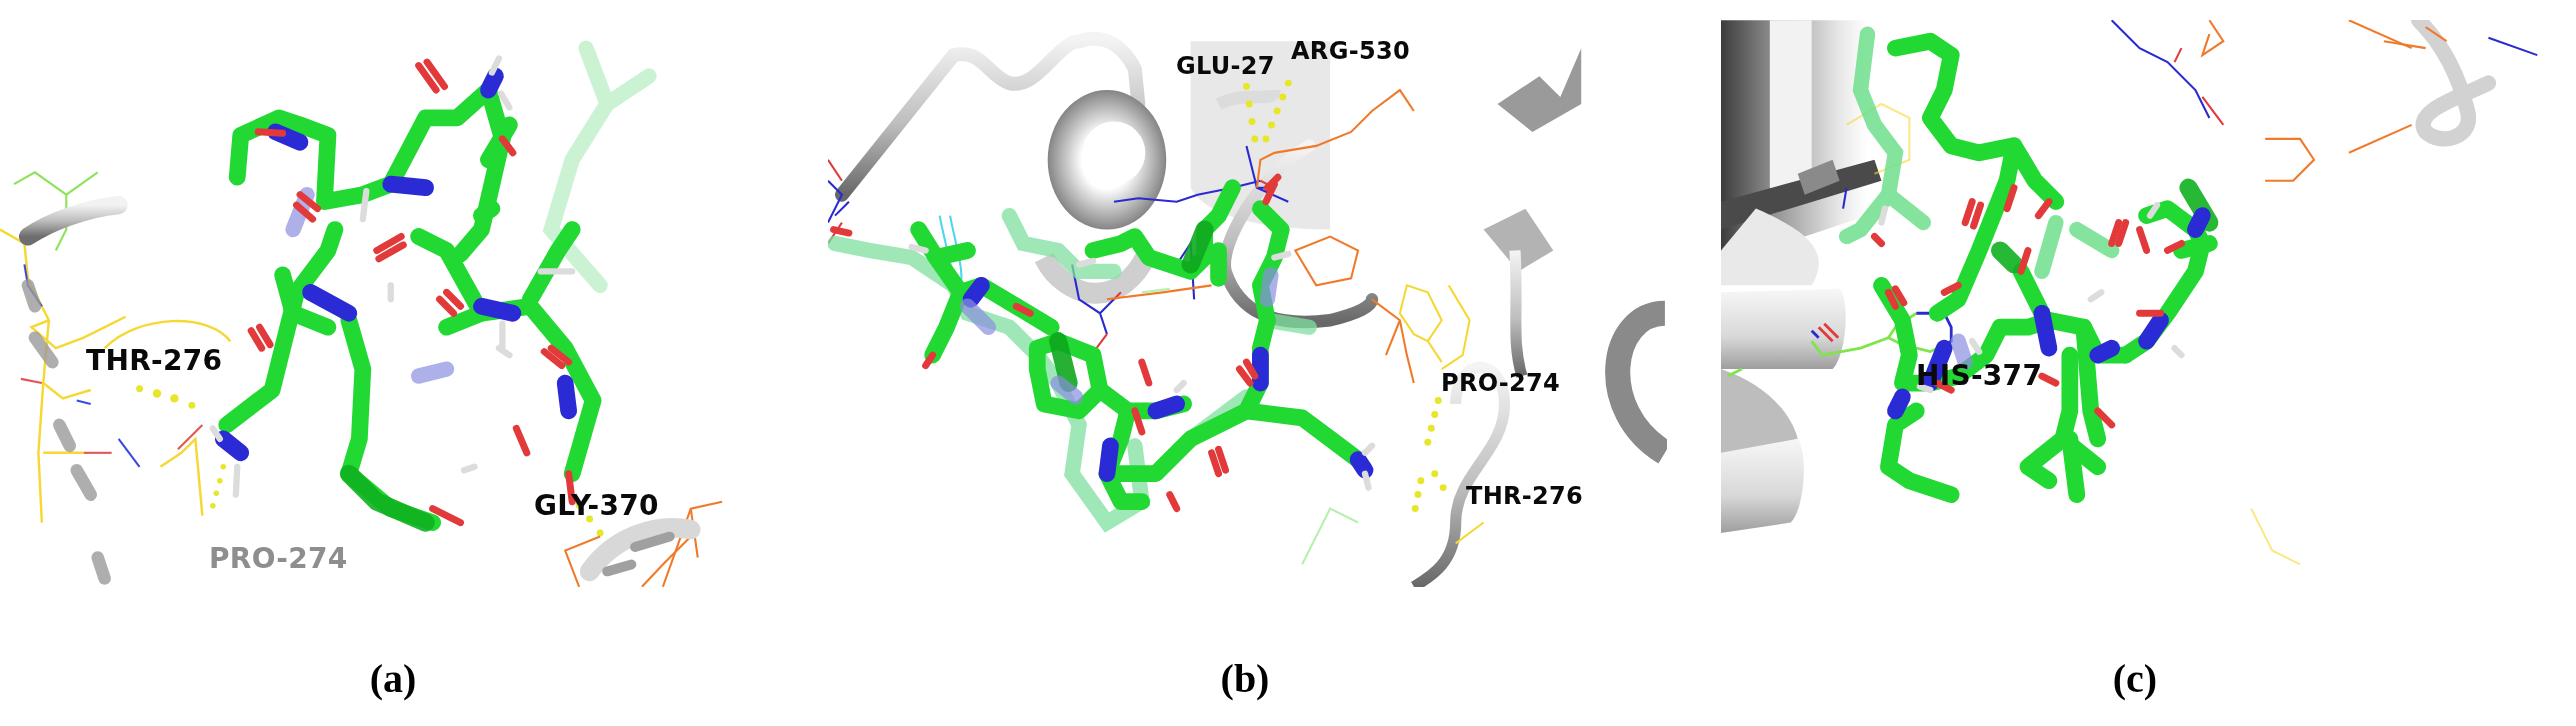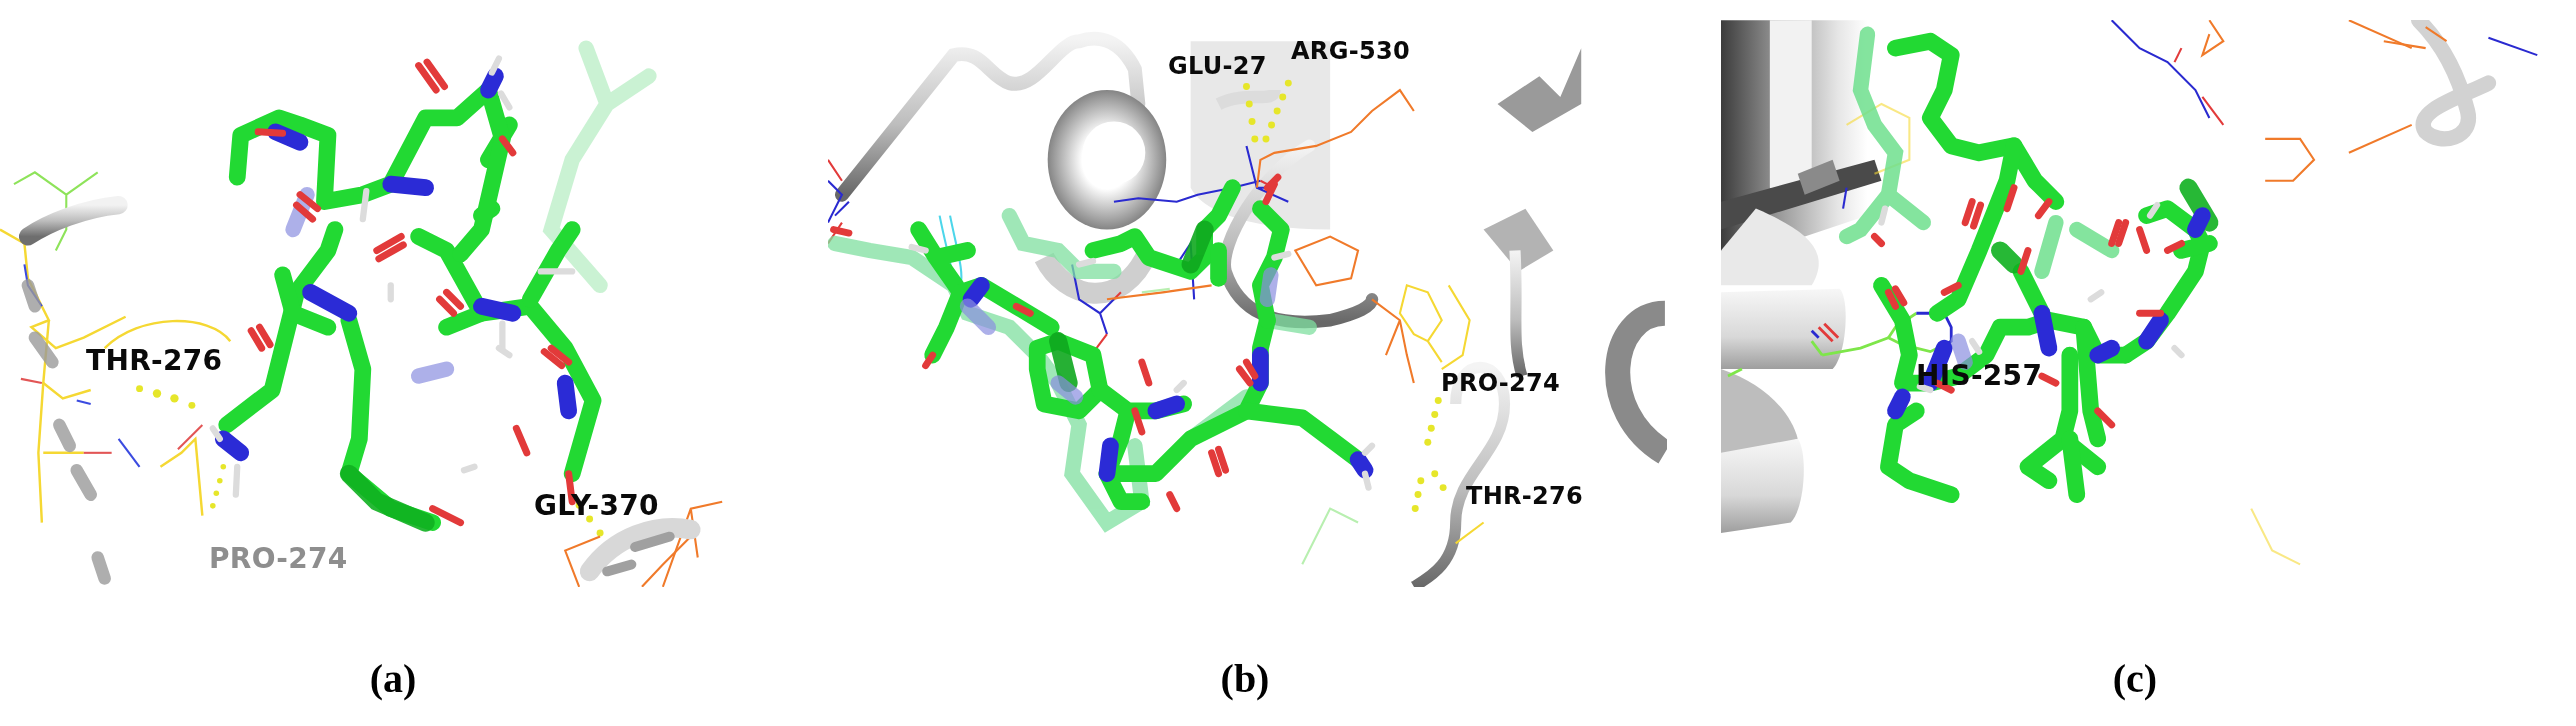--- a/index.html
+++ b/index.html
@@ -293,21 +293,21 @@
     </g>
     <g stroke="#dcdcdc" stroke-width="9" stroke-linecap="round" fill="none">
       <path d="M640 340 L660 335"></path>
         <path d="M500 530 L510 520"></path>
         <path d="M770 620 L780 610"></path>
         <path d="M770 650 L775 670"></path>
       <path d="M360 350 L380 345"></path>
         <path d="M140 330 L120 325"></path>
     </g>
   </svg>
-  <div class="res-label small" style="left:340px; top:34px;">GLU-27</div>
+  <div class="res-label small" style="left:348px; top:34px;">GLU-27</div>
   <div class="res-label small" style="left:463px; top:19.5px;">ARG-530</div>
   <div class="res-label small" style="left:613px; top:351px;">PRO-274</div>
   <div class="res-label small" style="left:638px; top:464px;">THR-276</div>
 </div>
 
 <div class="panel" id="panel-c">
   <svg viewBox="0 0 1204 812">
     <defs>
       <linearGradient id="helixC" x1="0" y1="0" x2="1" y2="0">
         <stop offset="0" stop-color="#3c3c3c"></stop>
@@ -426,19 +426,19 @@
     </g>
     <g stroke="#dcdcdc" stroke-width="9" stroke-linecap="round" fill="none">
       <path d="M230 290 L235 270"></path>
         <path d="M360 460 L370 475"></path>
         <path d="M530 400 L545 390"></path>
       <path d="M615 280 L625 265"></path>
         <path d="M650 470 L660 480"></path>
         <path d="M300 530 L285 525"></path>
     </g>
   </svg>
-  <div class="res-label" style="left:195px; top:342px;">HIS-257</div>
+  <div class="res-label" style="left:195px; top:342px;">HIS-377</div>
 </div>
 
 <div class="caption" style="left:393px;">(a)</div>
 <div class="caption" style="left:1245px;">(b)</div>
 <div class="caption" style="left:2135px;">(c)</div>
 
 
 </body></html>

